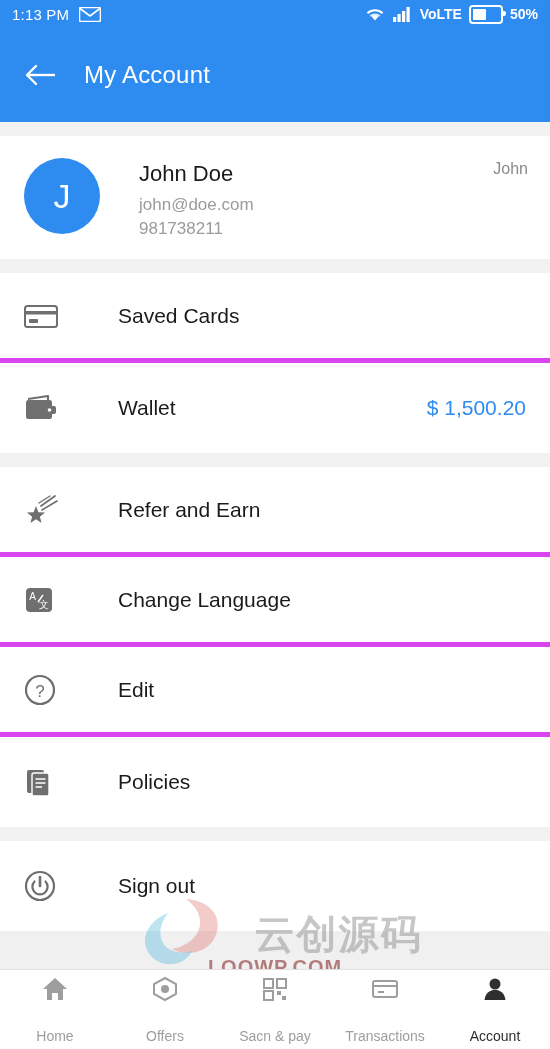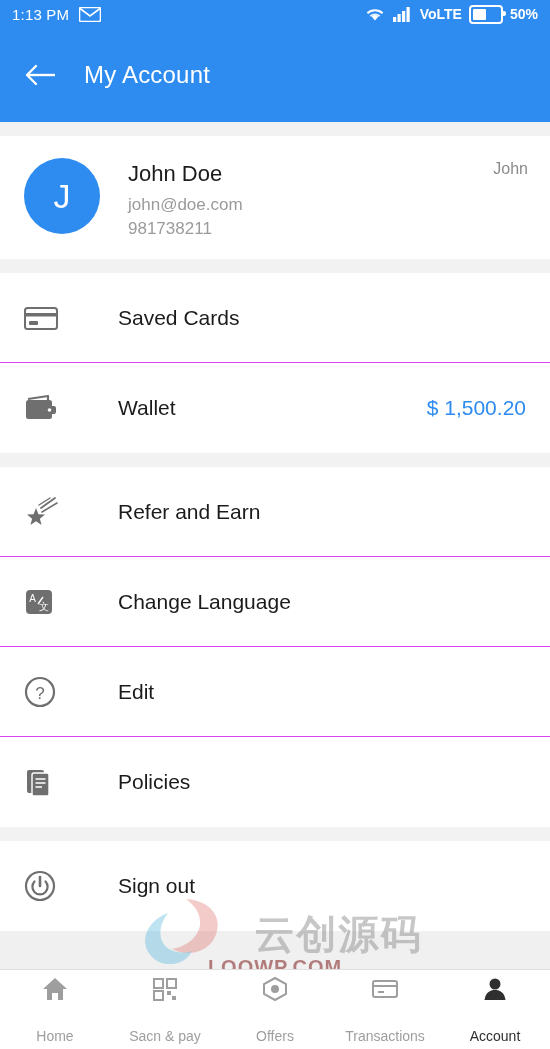--- a/index.html
+++ b/index.html
@@ -119,21 +119,21 @@
     border-radius: 50%;
     background: #2E8BF0;
     color: #ffffff;
     font-size: 34px;
     display: flex;
     align-items: center;
     justify-content: center;
     flex: 0 0 auto;
   }
   .profile-info {
-    margin-left: 28px;
+    margin-left: 39px;
     padding-top: 3px;
   }
   .profile-name {
     font-size: 22px;
     color: #1b1b1b;
     margin-bottom: 8px;
   }
   .profile-email {
     font-size: 17px;
     color: #9b9b9b;
@@ -154,21 +154,21 @@
   }
 
   
   .row {
     height: 90px;
     display: flex;
     align-items: center;
     padding: 0 24px;
     background: #ffffff;
     box-sizing: border-box;
-    border-bottom: 1px solid #d946ef;
+    border-bottom: 5px solid #d946ef;
     cursor: pointer;
   }
   .row.last { border-bottom: none; }
   .row-icon {
     width: 42px;
     display: flex;
     align-items: center;
     justify-content: flex-start;
     color: #707070;
     flex: 0 0 auto;
@@ -405,37 +405,37 @@
       <span>
         <svg width="28" height="26" viewBox="0 0 28 26">
           <path d="M14 2 L26 13 H22 V24 H17 V17 H11 V24 H6 V13 H2 Z" fill="#9e9e9e"></path>
         </svg>
       </span>
       <span class="nav-label">Home</span>
     </div>
     <div class="nav-item">
       <span>
         <svg width="28" height="26" viewBox="0 0 28 26">
+          <path d="M14 2 L25 8 V18 L14 24 L3 18 V8 Z" fill="none" stroke="#9e9e9e" stroke-width="2"></path>
+          <circle cx="14" cy="13" r="4" fill="#9e9e9e"></circle>
+        </svg>
+      </span>
+      <span class="nav-label">Offers</span>
+    </div>
+    <div class="nav-item">
+      <span>
+        <svg width="28" height="26" viewBox="0 0 28 26">
           <rect x="3" y="3" width="9" height="9" fill="none" stroke="#9e9e9e" stroke-width="2"></rect>
           <rect x="16" y="3" width="9" height="9" fill="none" stroke="#9e9e9e" stroke-width="2"></rect>
           <rect x="3" y="15" width="9" height="9" fill="none" stroke="#9e9e9e" stroke-width="2"></rect>
           <rect x="16" y="15" width="4" height="4" fill="#9e9e9e"></rect>
           <rect x="21" y="20" width="4" height="4" fill="#9e9e9e"></rect>
         </svg>
       </span>
       <span class="nav-label">Sacn &amp; pay</span>
-    </div>
-    <div class="nav-item">
-      <span>
-        <svg width="28" height="26" viewBox="0 0 28 26">
-          <path d="M14 2 L25 8 V18 L14 24 L3 18 V8 Z" fill="none" stroke="#9e9e9e" stroke-width="2"></path>
-          <circle cx="14" cy="13" r="4" fill="#9e9e9e"></circle>
-        </svg>
-      </span>
-      <span class="nav-label">Offers</span>
     </div>
     <div class="nav-item">
       <span>
         <svg width="28" height="26" viewBox="0 0 28 26">
           <rect x="2" y="5" width="24" height="16" rx="2" fill="none" stroke="#9e9e9e" stroke-width="2"></rect>
           <path d="M2 10 H26" stroke="#9e9e9e" stroke-width="2"></path>
           <path d="M7 16 H13" stroke="#9e9e9e" stroke-width="2"></path>
         </svg>
       </span>
       <span class="nav-label">Transactions</span>

